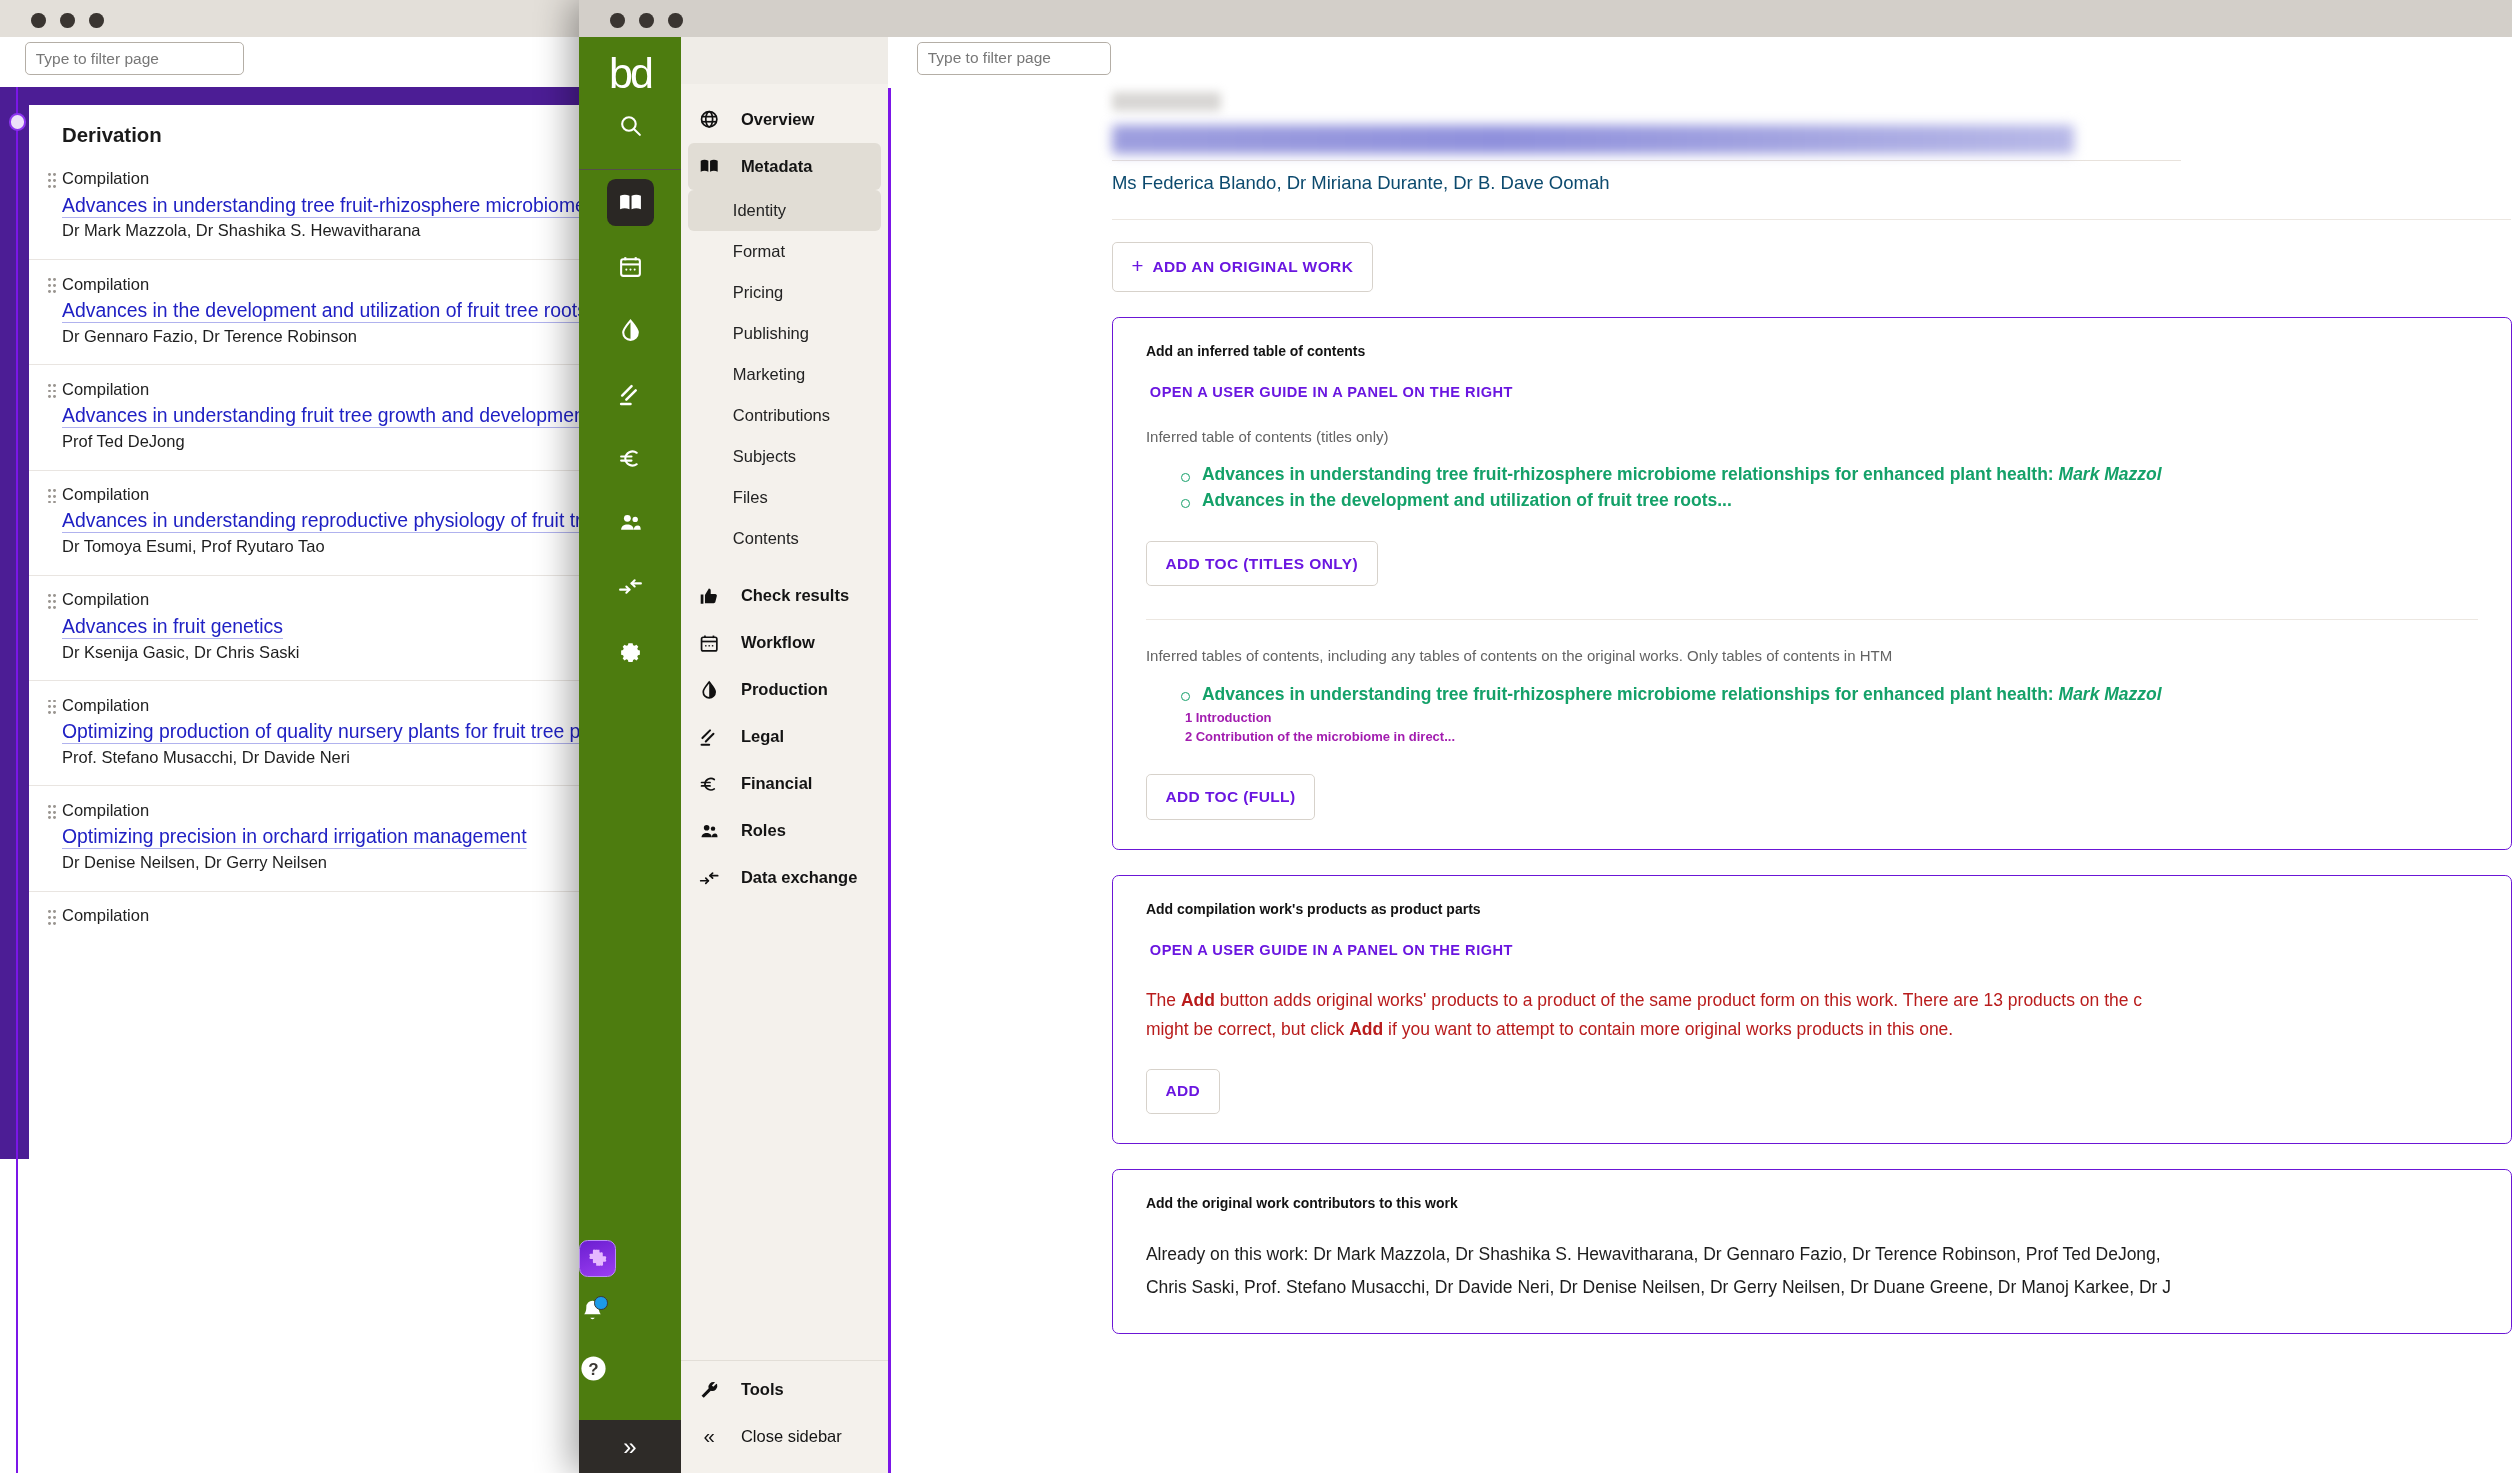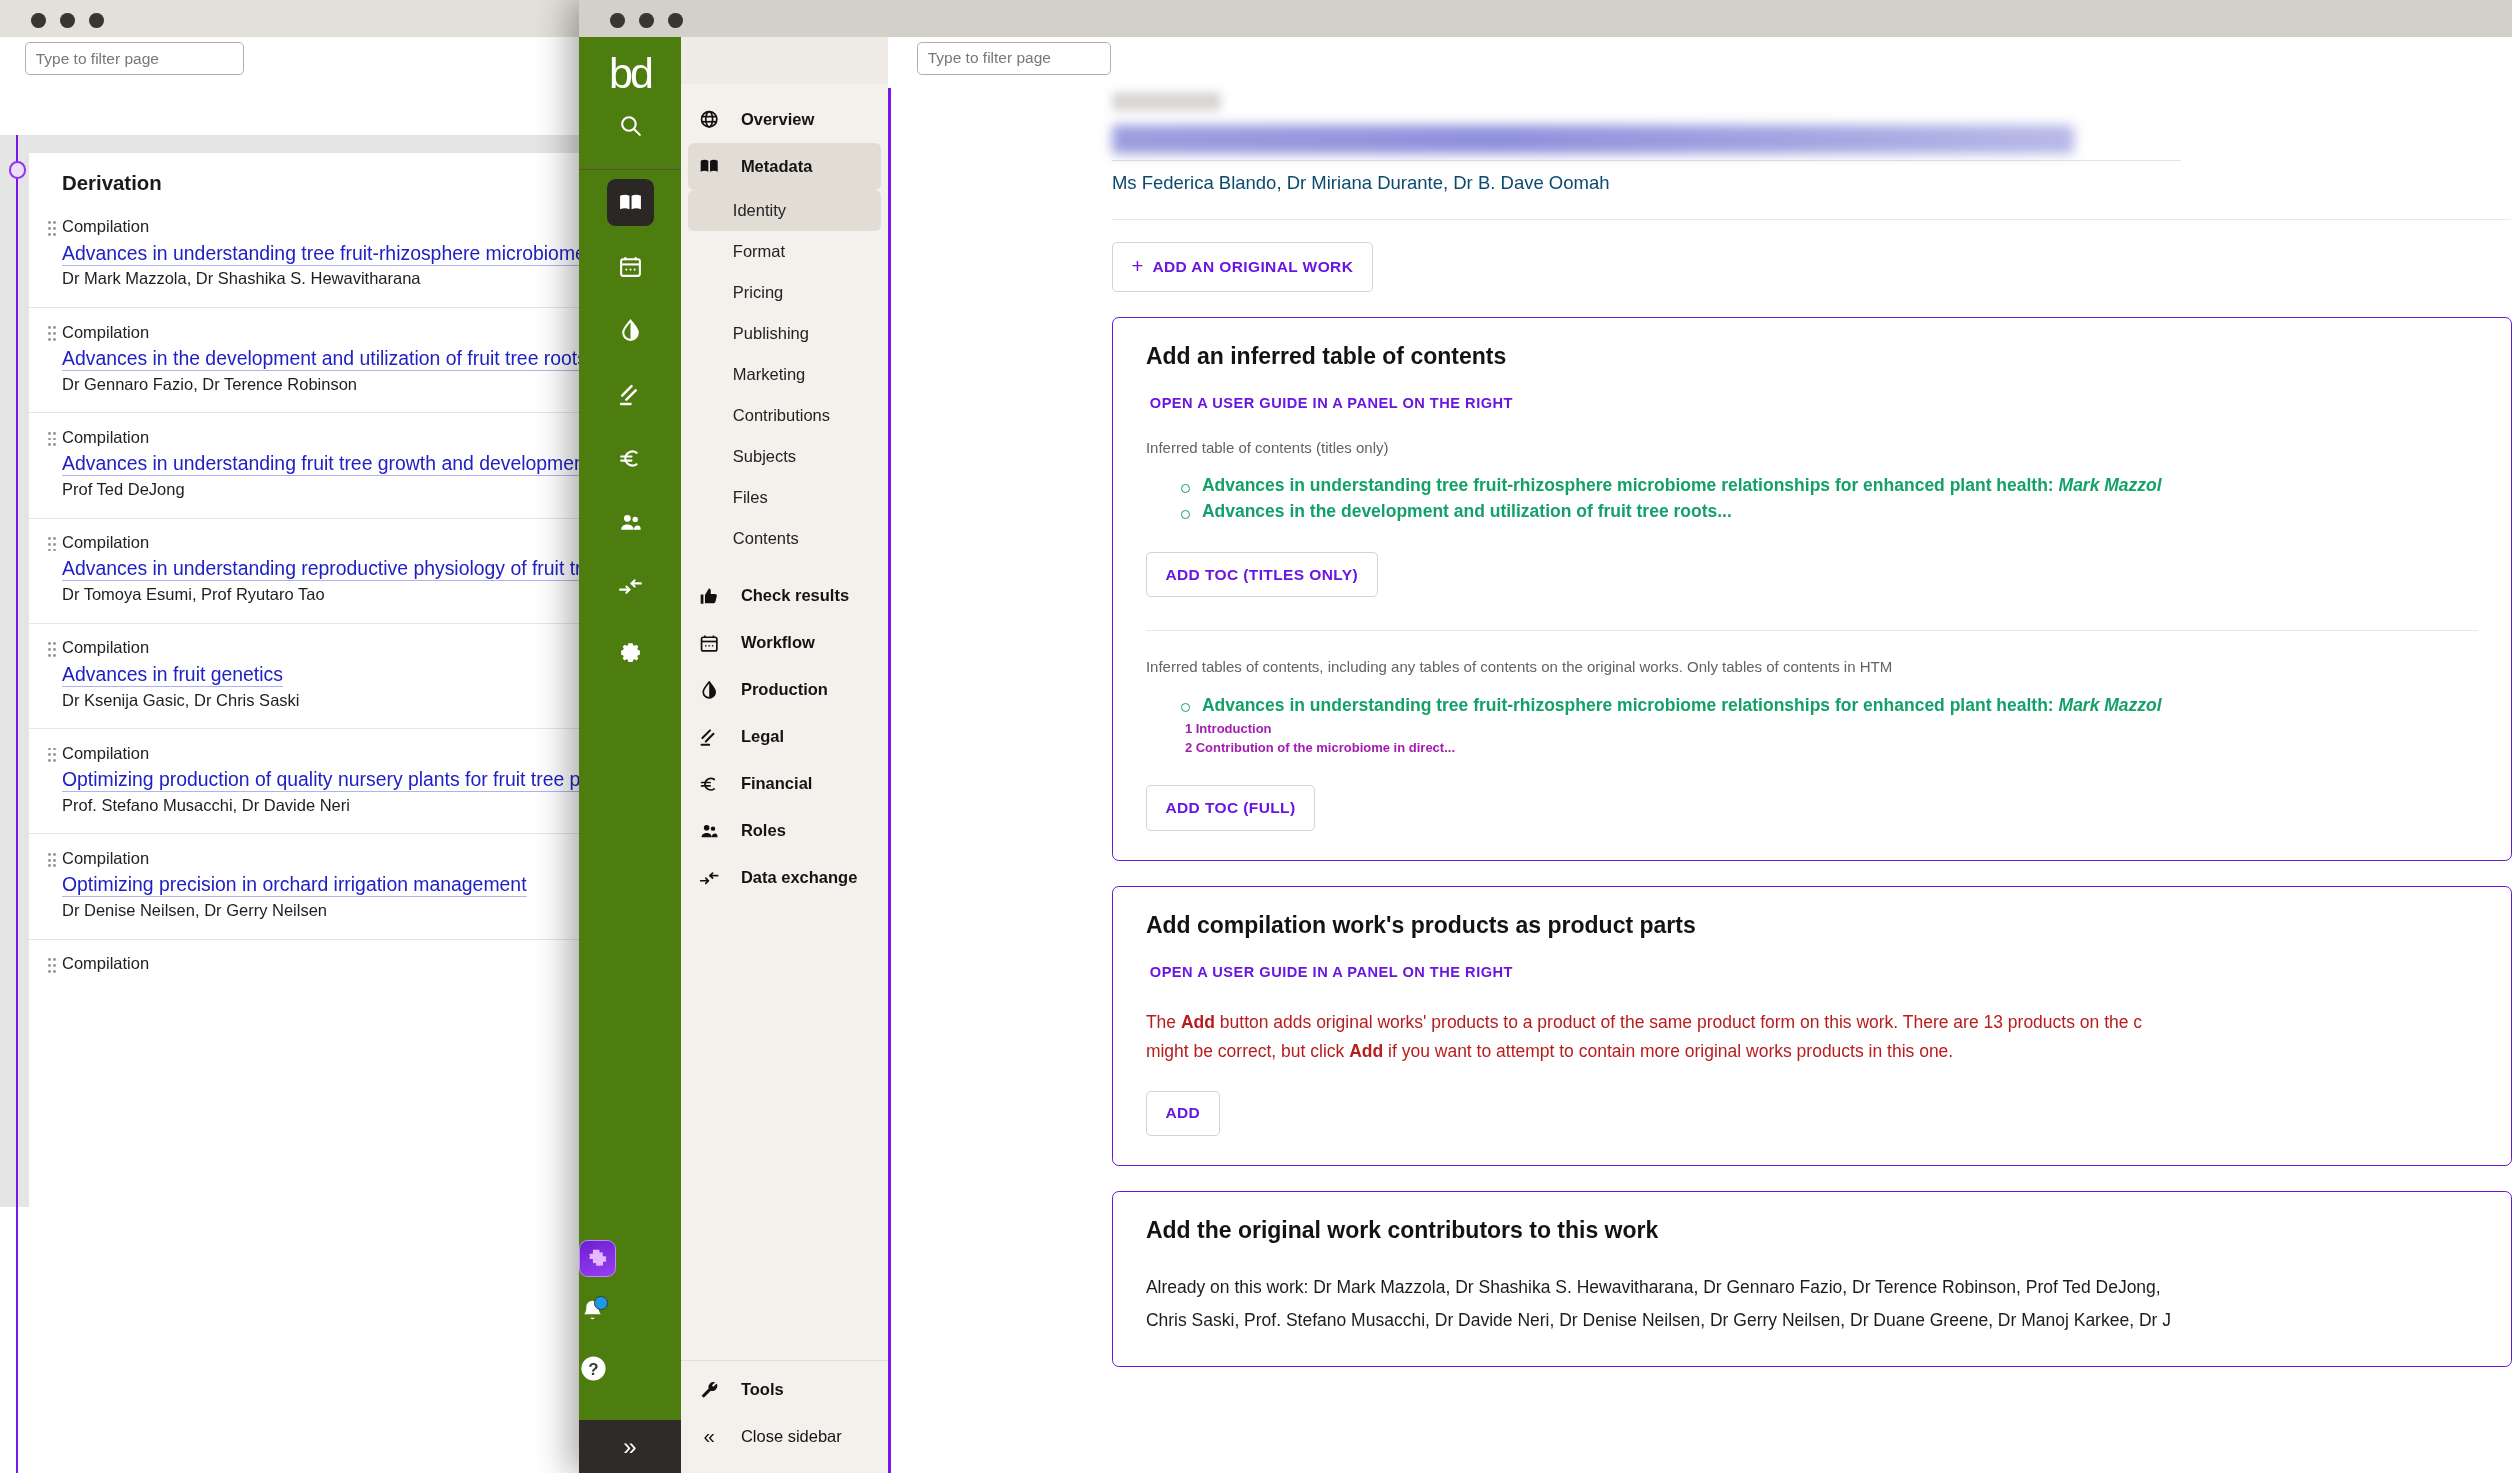--- a/index.html
+++ b/index.html
@@ -41,22 +41,21 @@
     font-family: "Liberation Sans", sans-serif;
     font-size: 15.5px; color: #3b3b3b;
     padding: 0 9.7px;
     outline: none;
   }
   .filter-input::placeholder { color: #777; }
 
   .back-body {
     position: absolute; left: 0; top: 87px;
     width: 692px; height: 1072px;
-    background: #e5e5e5;
-    margin-top: 48px;
+    background: #4c1d95;
   }
   .timeline-rail {
     position: absolute; left: 15.5px; top: 0;
     width: 2.9px; height: 1386px;
     background: #7b16e8;
   }
   .timeline-dot {
     position: absolute; left: 8.7px; top: 26px;
     width: 17.5px; height: 17.5px; border-radius: 50%;
     background: #ece0f9; border: 2.9px solid #8d35ef;
@@ -233,21 +232,21 @@
   }
   .add-original { margin: 21.4px 0 0 221px; }
 
   .card {
     margin: 25px 0 0 221px;
     width: 1400px;
     border: 1.9px solid #6b16d6; border-radius: 6.8px;
     background: #fff;
     padding: 25px 33px 29px 33px;
   }
-  .card-title { font-size: 23px; color: #131313; font-weight: bold; }
+  .card-title { font-size: 14px; color: #131313; font-weight: bold; }
   .guide-link {
     display: inline-block; margin-top: 25px; margin-left: 3.9px;
     font-size: 14.6px; font-weight: bold; letter-spacing: 0.5px;
     color: #6a16e0; cursor: pointer;
   }
   .card-sub { margin-top: 27px; font-size: 15px; color: #636363; }
   .card-para { margin-top: 27px; font-size: 17.5px; color: #b91c1c; line-height: 29px; }
   .toc-list { margin: 19.4px 0 0 33px; }
   .toc-li { position: relative; padding-left: 23px; margin-bottom: 4.9px; white-space: nowrap; }
   .toc-li::before {

